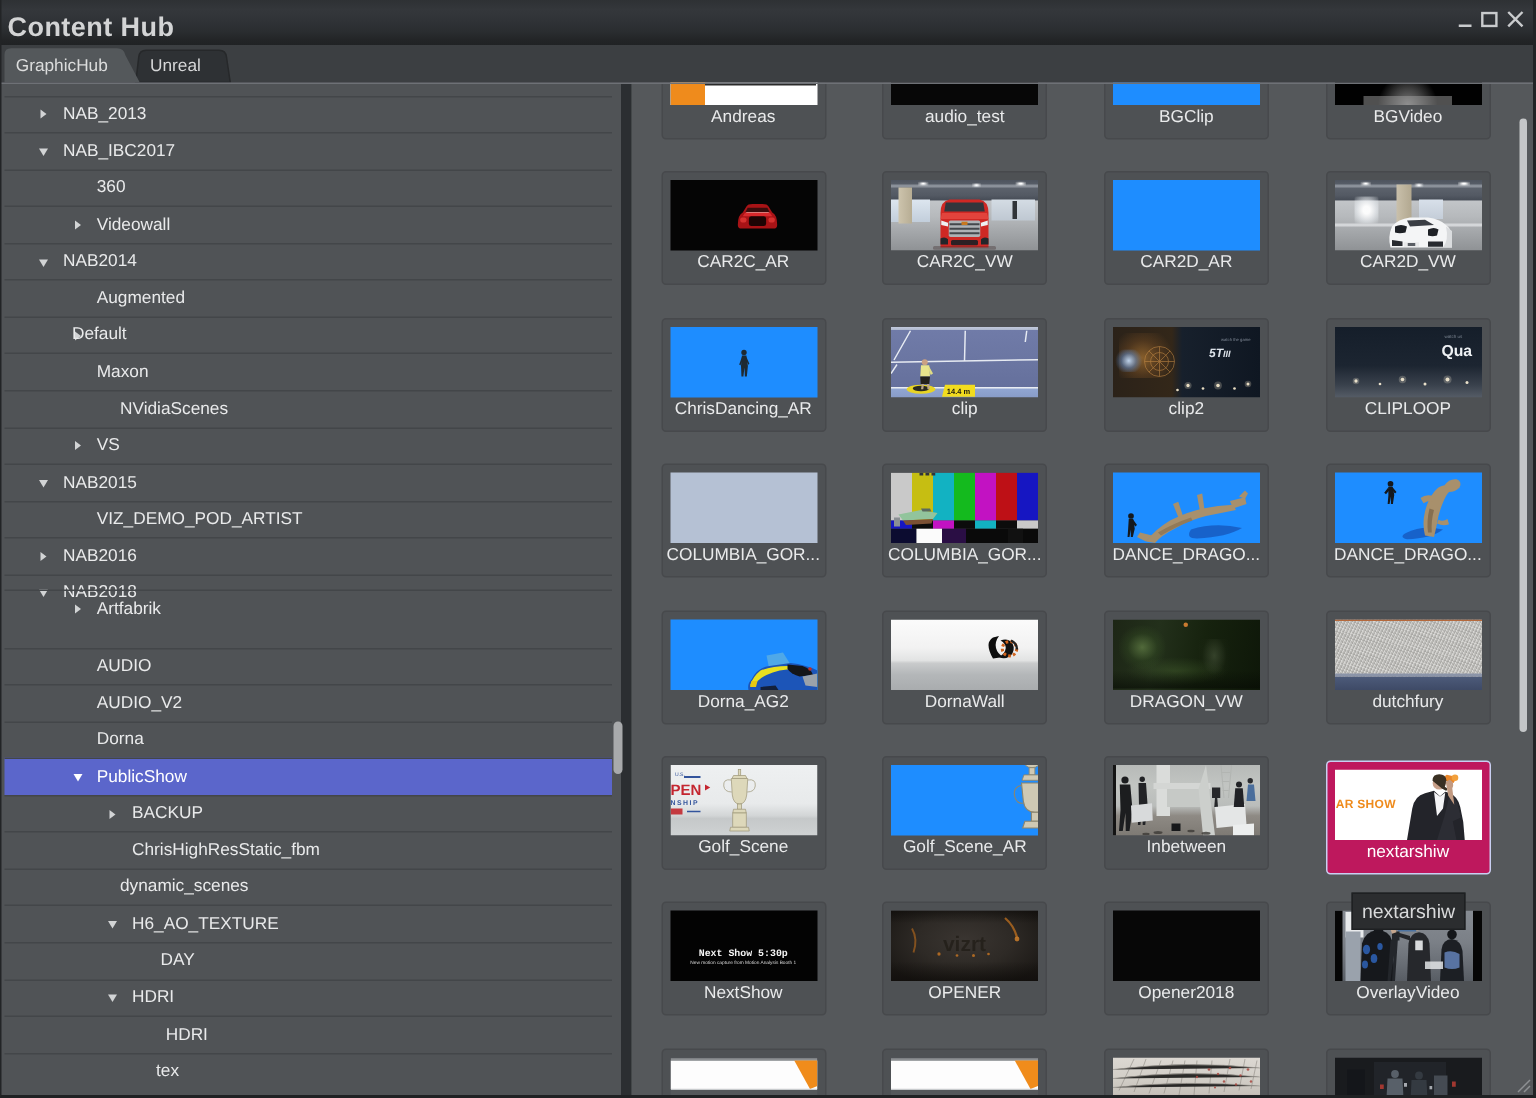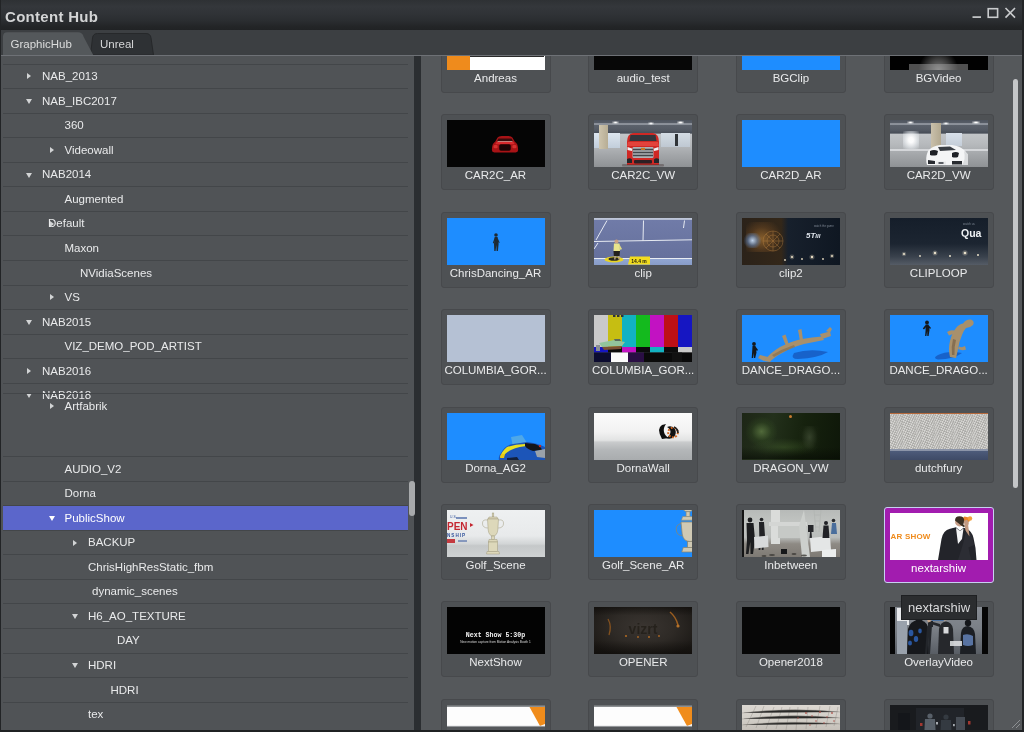--- a/index.html
+++ b/index.html
@@ -4,21 +4,21 @@
 * { margin:0; padding:0; box-sizing:border-box; }
 html,body { width:1024px; height:732px; overflow:hidden; background:#3c3f42;
   font-family:"Liberation Sans", sans-serif; }
 #win { position:absolute; left:0; top:0; width:1024px; height:732px; background:#3c3f42; }
 #frame { position:absolute; left:0; top:0; width:1024px; height:732px; z-index:95; pointer-events:none;
   border-left:1.5px solid #222426; border-right:2px solid #222426; border-bottom:2.5px solid #1f2123; }
 
 
 #titlebar { position:absolute; left:0; top:0; width:1024px; height:30px;
   background:linear-gradient(180deg,#2e3134 0%,#34373b 22%,#303337 45%,#2a2d30 70%,#232527 88%,#202224 100%); }
-#titlebar .txt { position:absolute; left:5px; top:7.5px; font-size:15px; font-weight:bold; color:#d3d4d5; letter-spacing:0.3px; }
+#titlebar .txt { position:absolute; left:5px; top:7.5px; font-size:18px; font-weight:bold; color:#d3d4d5; letter-spacing:0.3px; }
 
 
 #tabbar { position:absolute; left:0; top:30px; width:1024px; height:25px; background:#3c3f42; }
 .tabsvg { position:absolute; left:0; top:0; }
 #tab1txt { position:absolute; left:10.5px; top:37.8px; font-size:11.5px; color:#dcdddd; }
 #tab2txt { position:absolute; left:100px; top:38px; font-size:11.5px; color:#d6d7d8; }
 #topline { position:absolute; left:0; top:54.6px; width:1024px; height:1.3px; background:#6e7176; z-index:5; }
 
 
 #tree { position:absolute; left:0; top:56px; width:414px; height:676px; background:#505356; overflow:hidden; }
@@ -33,21 +33,21 @@
 #treebar { position:absolute; left:408.5px; top:481px; width:6px; height:34.5px; border-radius:3px; background:#a8aaac; z-index:6; }
 
 
 #vsep { position:absolute; left:414px; top:55.5px; width:6.5px; height:676.5px; background:#2b2e31; }
 
 
 #grid { position:absolute; left:420.5px; top:55px; width:601.5px; height:677px; background:#55585b; overflow:hidden; }
 .cell { position:absolute; width:110px; height:76px; background:#4e5154; border:1px solid #47494c; border-radius:3px; }
 .thumb { position:absolute; left:5px; top:5px; width:98px; height:47px; overflow:hidden; }
 .clabel { position:absolute; left:0; top:54px; width:100%; text-align:center; font-size:11.5px; color:#e9eaeb; white-space:nowrap; }
-.cell.selcell { background:#a21caf; border:1px solid #c9cff2; }
+.cell.selcell { background:#be185d; border:1px solid #c9cff2; }
 .cell.selcell .clabel { color:#fff; }
 
 .th-black { background:#070707; }
 .th-blue { background:#1e8dff; }
 .th-andreas { background:#fff; }
 .th-bgvideo { background:#010101; }
 .th-car2car { background:#050505; }
 .th-chris { background:#1e8dff; }
 .th-colum1 { background:#b5c1d4; }
 .th-dance1, .th-dance2, .th-dorna, .th-golfar { background:#1e8dff; }
@@ -129,56 +129,59 @@
         <span class="tlabel" style="left:39px">NAB2016</span>
       </div>
 <div class="trow" style="top:326.6px">
         <span class="arr down" style="left:23.3px"></span>
         <span class="tlabel" style="left:39px">NAB2018</span>
       </div>
 <div class="trow" style="top:337px">
         <span class="arr right" style="left:46.5px"></span>
         <span class="tlabel" style="left:61.5px">Artfabrik</span>
       </div>
+<div class="trow" style="top:375.7px">
+        <span class="tlabel" style="left:61.5px">AUDIO</span>
+      </div>
 <div class="trow" style="top:400.2px">
         <span class="tlabel" style="left:61.5px">AUDIO_V2</span>
       </div>
 <div class="trow" style="top:424.7px">
         <span class="tlabel" style="left:61.5px">Dorna</span>
       </div>
 <div class="trow sel" style="top:449.3px">
         <span class="arr down" style="left:45.8px"></span>
         <span class="tlabel" style="left:61.5px">PublicShow</span>
       </div>
 <div class="trow" style="top:498.3px">
         <span class="tlabel" style="left:85px">ChrisHighResStatic_fbm</span>
       </div>
 <div class="trow" style="top:473.8px">
         <span class="arr right" style="left:70.0px"></span>
         <span class="tlabel" style="left:85px">BACKUP</span>
       </div>
 <div class="trow" style="top:522.9px">
-        <span class="tlabel" style="left:89px">dynamic_scenes</span>
+        <span class="tlabel" style="left:77px">dynamic_scenes</span>
       </div>
 <div class="trow" style="top:547.4px">
         <span class="arr down" style="left:69.3px"></span>
         <span class="tlabel" style="left:85px">H6_AO_TEXTURE</span>
       </div>
 <div class="trow" style="top:571.9px">
-        <span class="tlabel" style="left:114px">DAY</span>
+        <span class="tlabel" style="left:104px">DAY</span>
       </div>
 <div class="trow" style="top:596.5px">
         <span class="arr down" style="left:69.3px"></span>
         <span class="tlabel" style="left:85px">HDRI</span>
       </div>
 <div class="trow" style="top:621.0px">
         <span class="tlabel" style="left:107.5px">HDRI</span>
       </div>
 <div class="trow" style="top:645.5px">
-        <span class="tlabel" style="left:85px">tex</span>
+        <span class="tlabel" style="left:101px">tex</span>
       </div>
   </div>
   <div id="treebar"></div>
   <div id="vsep"></div>
   <div id="grid">
 <div class="cell" style="left:20.0px;top:-38.1px">
         <div class="thumb th-andreas">
           <div style="position:absolute;left:0;top:64%;width:24%;height:36%;background:#ef8b1c"></div>
           <div style="position:absolute;left:24%;top:69%;width:76%;height:4%;background:#2a2a2a"></div>
         </div>

